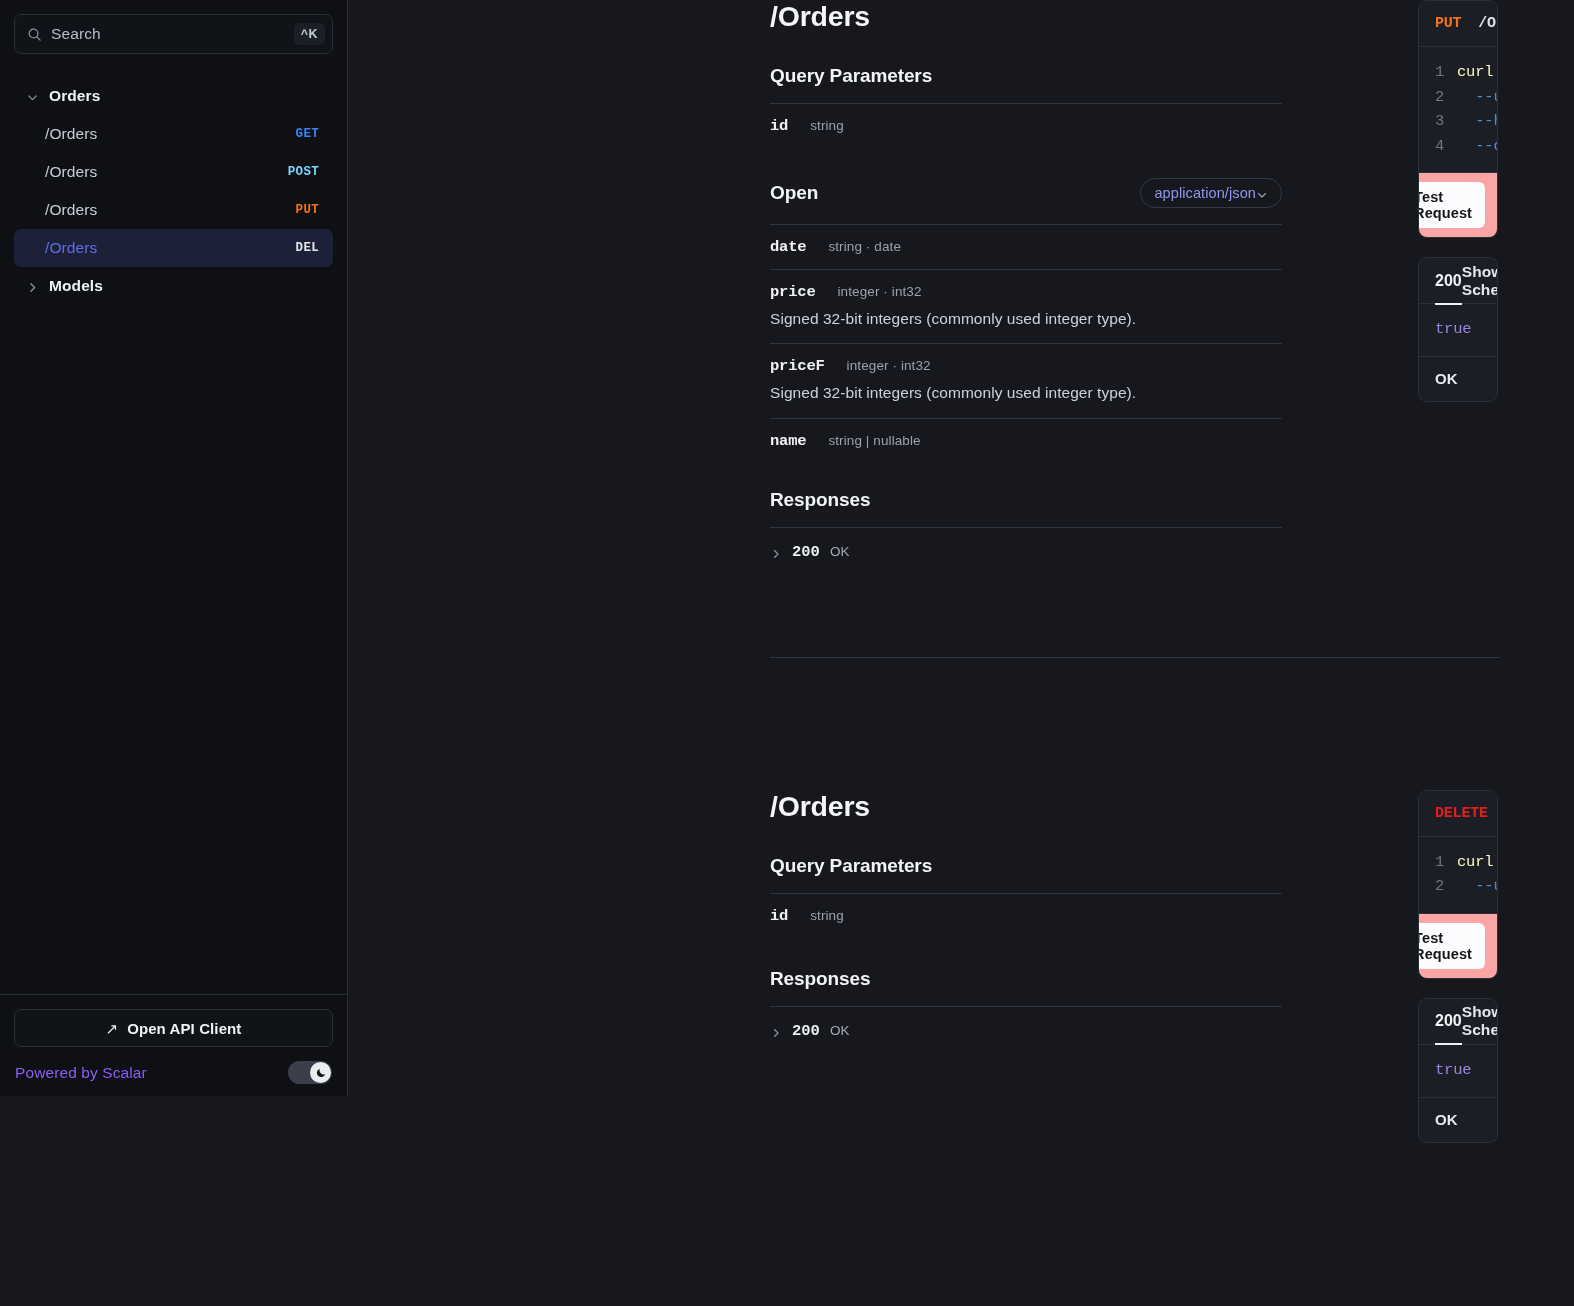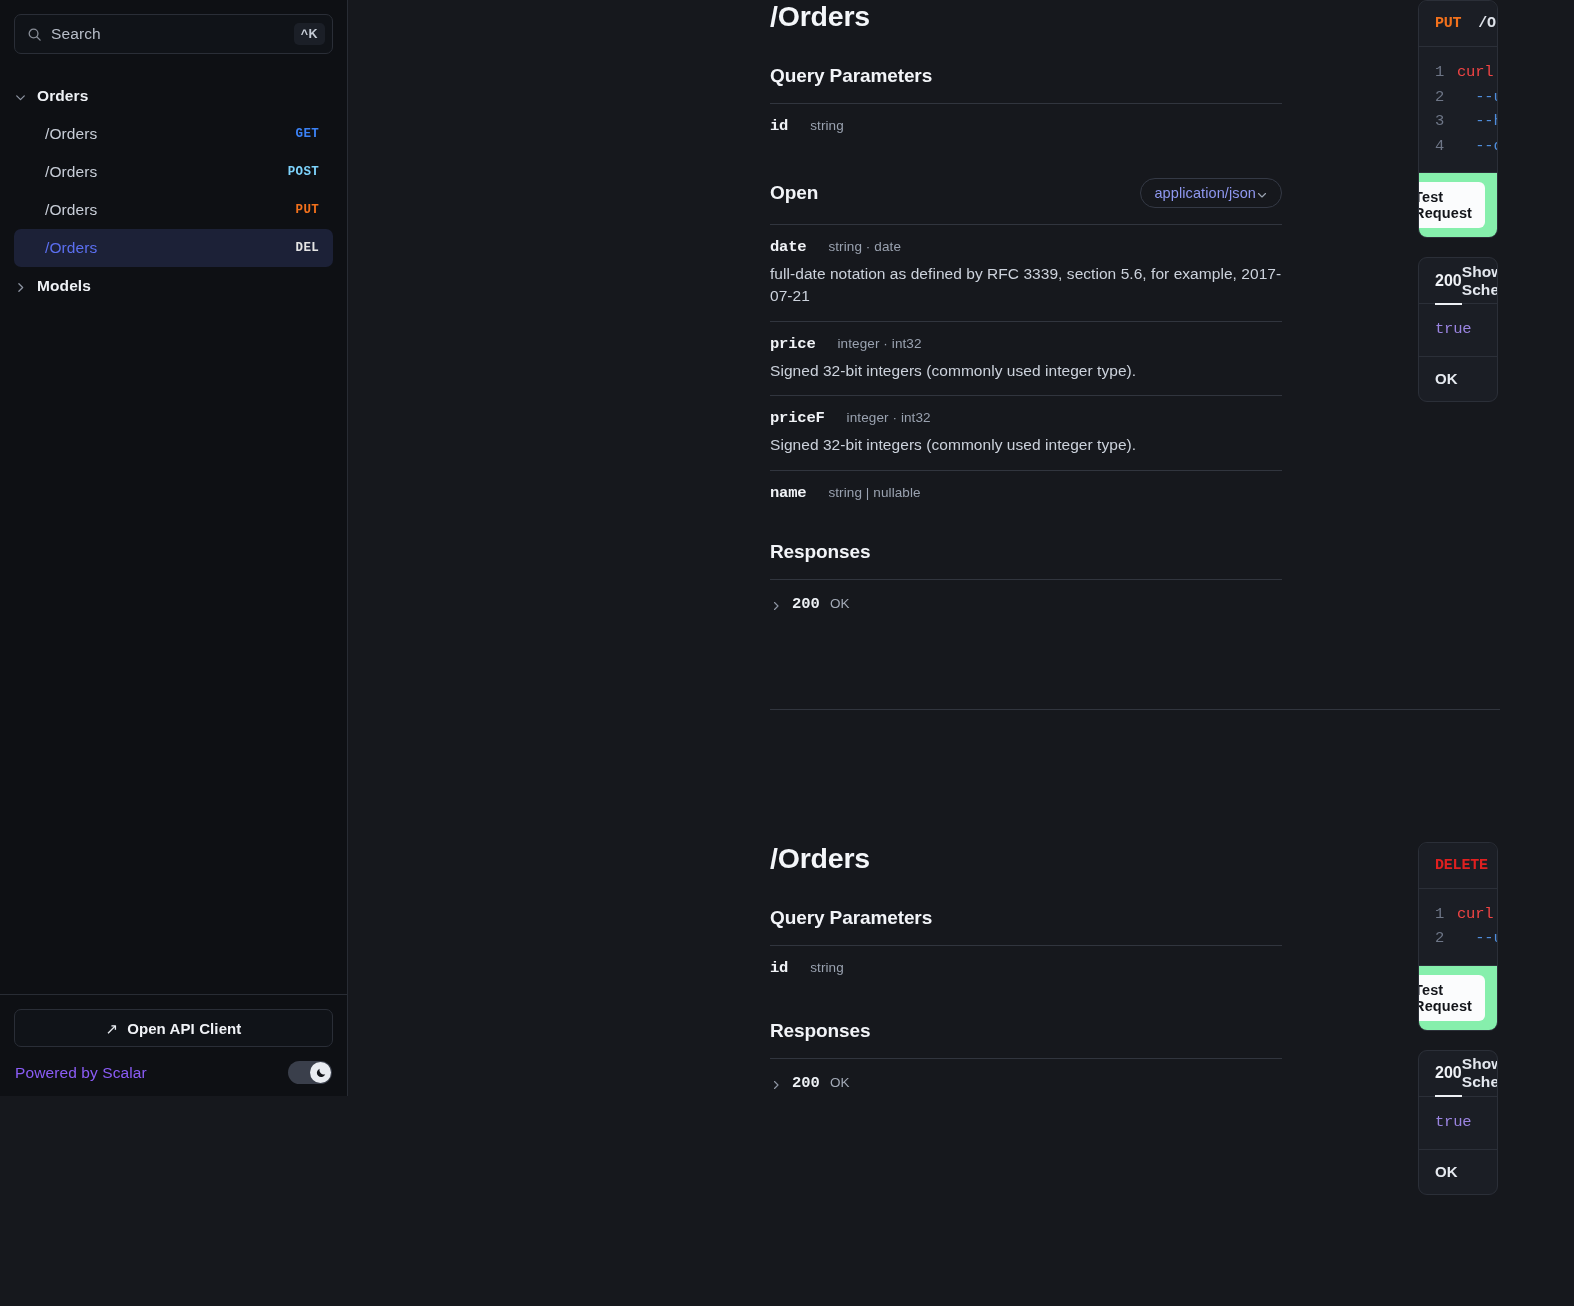--- a/index.html
+++ b/index.html
@@ -65,21 +65,21 @@
 
   .nav-group-header,
   .nav-item {
     display: flex;
     align-items: center;
     height: 38px;
     cursor: pointer;
   }
 
   .nav-group-header {
-    padding-left: 14px;
+    padding-left: 26px;
     gap: 10px;
   }
   .nav-group-header .chev { width: 13px; height: 13px; flex: 0 0 auto; color: #8e95a3; }
   .nav-group-label {
     font-size: 15.5px;
     font-weight: 700;
     color: #eef1f5;
     letter-spacing: .1px;
   }
 
@@ -282,26 +282,26 @@
   .code-line {
     font-family: "Liberation Mono", monospace;
     font-size: 15.5px;
     line-height: 24.5px;
     white-space: pre;
     padding-left: 16px;
     letter-spacing: -.2px;
   }
   .ln { color: #6e7687; display: inline-block; width: 22px; }
 
-  .tok-cmd { color: #ef4444; }
+  .tok-cmd { color: #fef9c3; }
   .tok-flag { color: #4f8ddb; }
   .tok-plain { color: #d9dde5; }
 
   .card-foot {
-    background: #86efac;
+    background: #fca5a5;
     border-top: 1px solid #2b2f38;
     padding: 9px 12px;
     display: flex;
     justify-content: flex-end;
   }
   .test-btn {
     background: #fbfcfd;
     color: #13151a;
     border-radius: 6px;
     padding: 7px 13px;
@@ -467,21 +467,20 @@
                   </svg></span>
         </span>
       </div>
             <div style="height:16px"></div>
             <div class="rule"></div>
             <div class="field">
          <div class="field-head">
            <span class="field-name">date</span>
            <span class="field-type">string · date</span>
          </div>
-              <div class="field-desc">full-date notation as defined by RFC 3339, section 5.6, for example, 2017-07-21</div>
             </div>
             <div class="rule"></div>
             <div class="field">
          <div class="field-head">
            <span class="field-name">price</span>
            <span class="field-type">integer · int32</span>
          </div>
               <div class="field-desc">Signed 32-bit integers (commonly used integer type).</div>
             </div>
             <div class="rule"></div>

